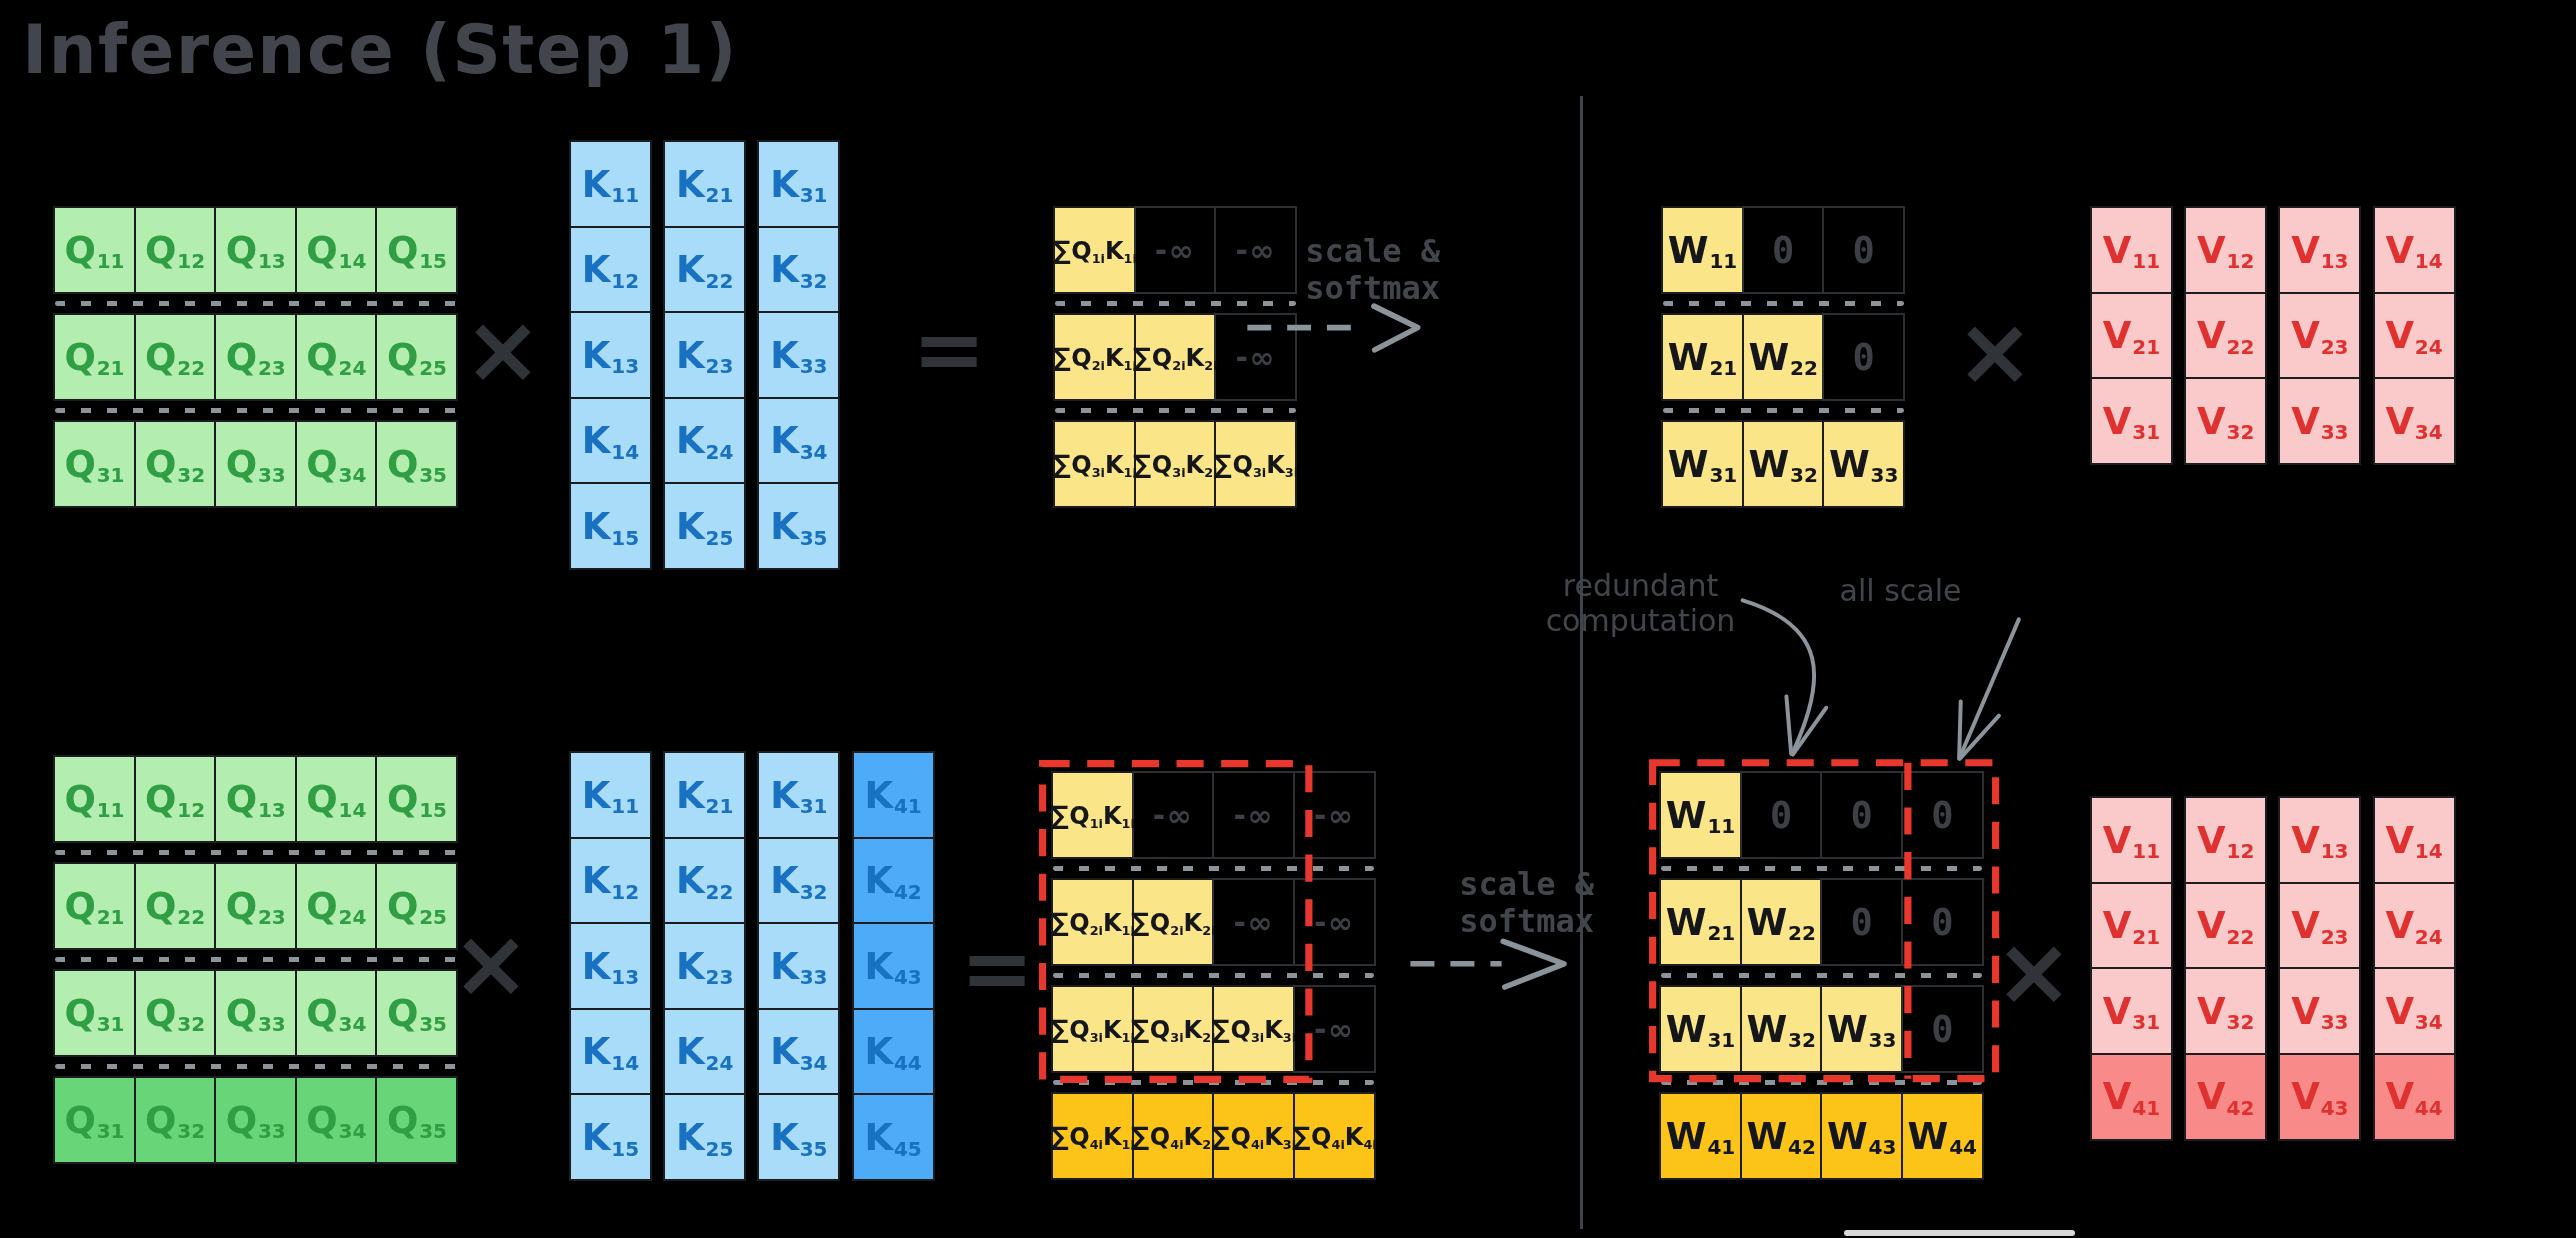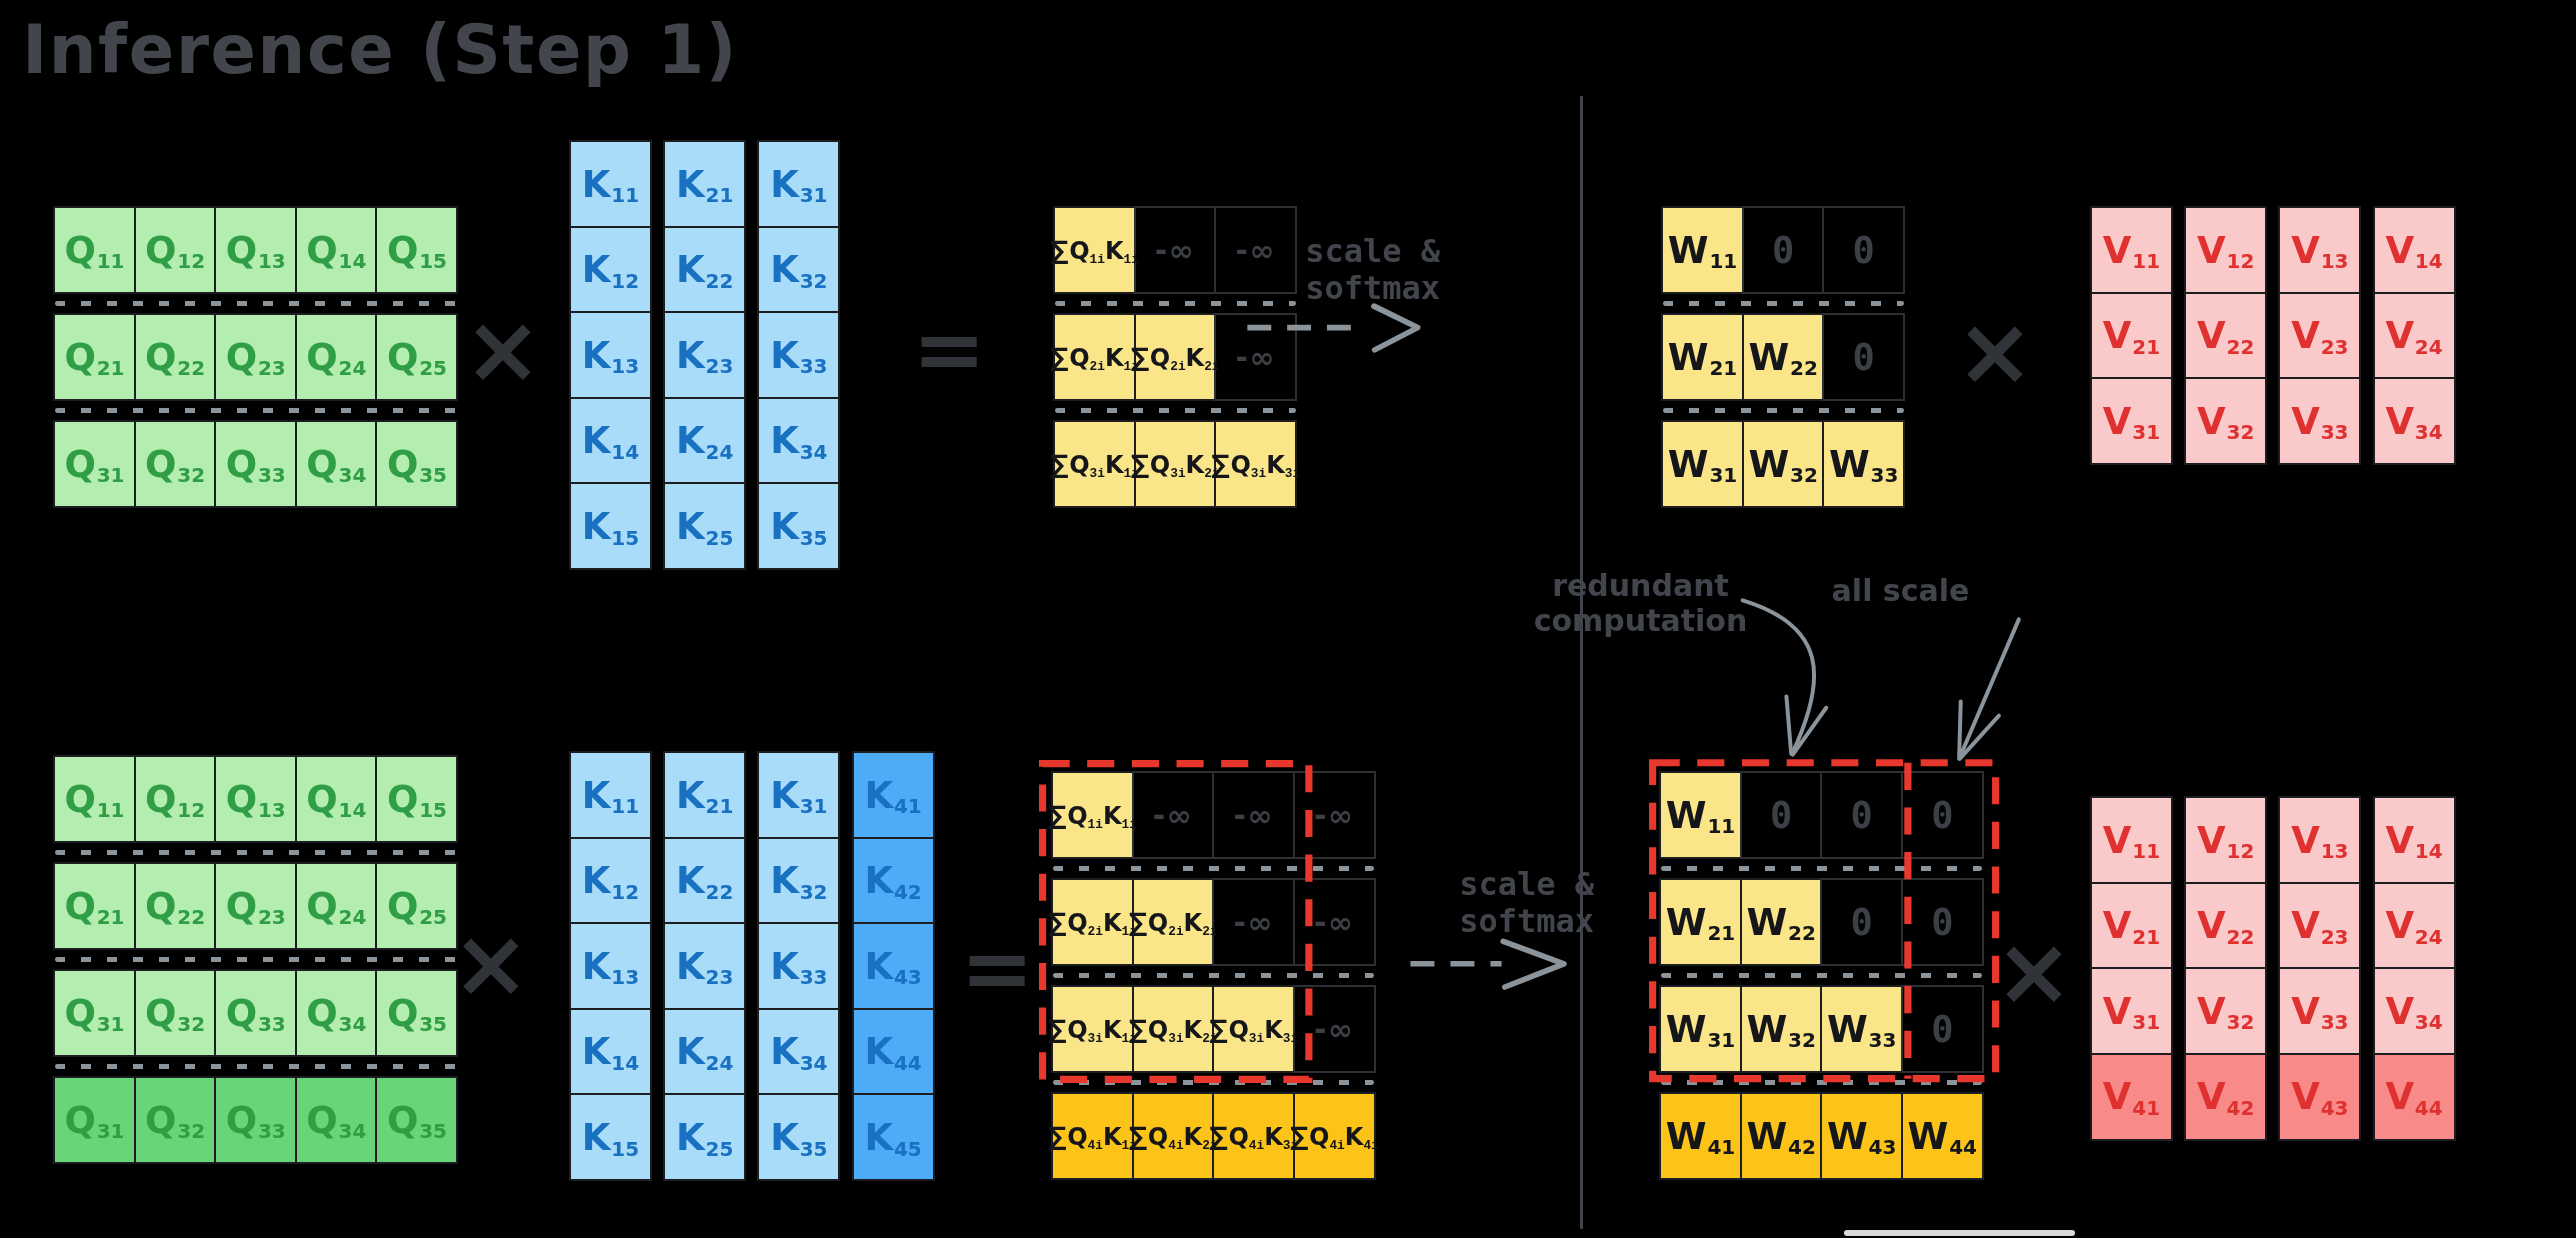--- a/index.html
+++ b/index.html
@@ -1,38 +1,38 @@
 <!DOCTYPE html>
 <html style="--background: #000000; --ink_gray: #42464c; --op_ink: #303338; --sep_gray: #8b939b; --arrow_gray: #8b939b; --red_dash: #e8382d; --divider: #3f434a; --cell_border: #1b1d20; --dark_cell_border: #2c3034; --dark_glyph: #3c4046; --green_l: #b4edb0; --green_d: #68d678; --green_t: #2f9e44; --blue_l: #a9dcf8; --blue_d: #4dabf7; --blue_t: #1971c2; --pink_l: #fac9c9; --pink_d: #f98a8a; --pink_t: #e03131; --yellow_p: #fae588; --yellow_b: #fcc419; --sum_ink: #141619;font-size:12.8px"><head>
 <meta charset="utf-8">
 <style>
   html,body{margin:0;padding:0;background:#000;}
   #canvas{position:relative;width:2456px;height:1238px;background:var(--background);overflow:hidden;
           font-family:"DejaVu Sans",sans-serif;}
   .title{position:absolute;font-size:67px;font-weight:bold;letter-spacing:1.6px;color:var(--ink_gray);}
-  .hand{position:absolute;font-weight:bold;color:var(--ink_gray);font-size:30px;line-height:35px;text-align:center;}
+  .hand{position:absolute;font-weight:normal;color:var(--ink_gray);font-size:30px;line-height:35px;text-align:center;}
   .mono{position:absolute;font-family:"DejaVu Sans Mono",monospace;font-weight:bold;color:var(--ink_gray);
         font-size:32px;line-height:37px;text-align:right;}
   .op{position:absolute;font-weight:bold;color:var(--op_ink);width:96px;text-align:center;line-height:1;}
   .op-x{font-size:94px;}
   .op-eq{font-size:88px;}
   .matrix{position:absolute;}
   .m-rows .mrow{display:flex;}
   .m-rows .mrow .cell + .cell{margin-left:-2.4px;}
   .m-cols{display:flex;gap:11.2px;}
   .mcol{display:flex;flex-direction:column;}
   .mcol .cell + .cell{margin-top:-2.4px;}
   .cell{width:83px;height:88px;box-sizing:border-box;border:2.4px solid var(--cell_border);
         display:flex;align-items:center;justify-content:center;}
   .tx{display:inline-flex;align-items:baseline;white-space:nowrap;}
   .sym{font-size:37px;font-weight:bold;}
   .sub{font-size:20px;font-weight:bold;position:relative;top:5.6px;margin-left:0.8px;}
   .sg{font-size:25.5px;font-weight:bold;margin-right:0.8px;}
   .ssym{font-size:24px;font-weight:bold;}
-  .ssub{font-size:12.8px;font-weight:bold;position:relative;top:4px;font-family:Liberation Mono, monospace;}
+  .ssub{font-size:12.8px;font-weight:bold;position:relative;top:4px;}
   .zero{font-family:"DejaVu Sans Mono",monospace;font-size:37px;font-weight:bold;}
   .ninf{font-size:30px;font-weight:bold;letter-spacing:1.6px;}
   .v-gl{background:var(--green_l);color:var(--green_t);}
   .v-gd{background:var(--green_d);color:var(--green_t);}
   .v-bl{background:var(--blue_l);color:var(--blue_t);}
   .v-bd{background:var(--blue_d);color:var(--blue_t);}
   .v-pl{background:var(--pink_l);color:var(--pink_t);}
   .v-pd{background:var(--pink_d);color:var(--pink_t);}
   .v-yp{background:var(--yellow_p);color:var(--sum_ink);}
   .v-yb{background:var(--yellow_b);color:var(--sum_ink);}

